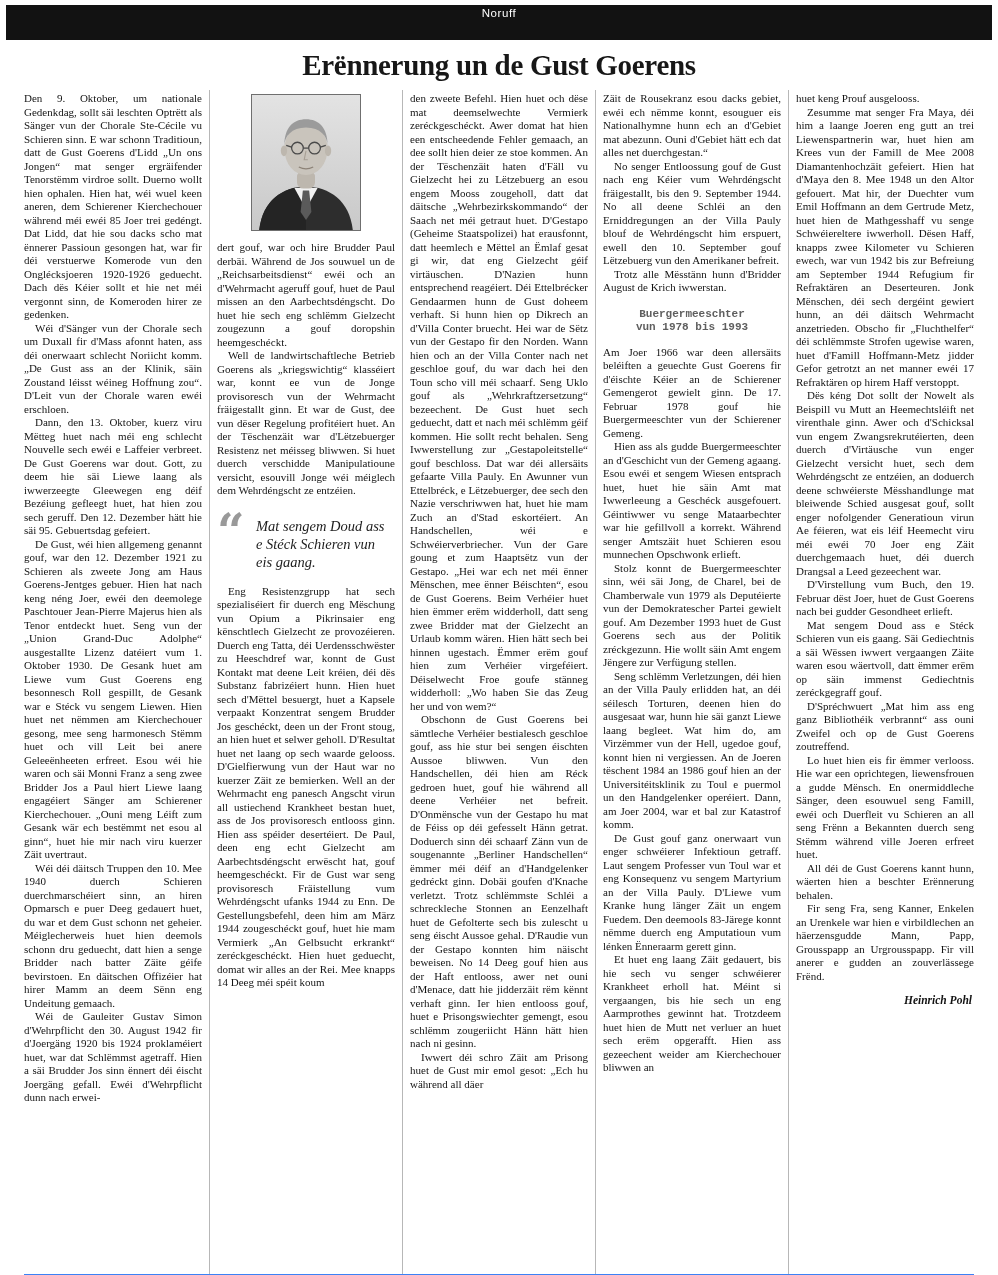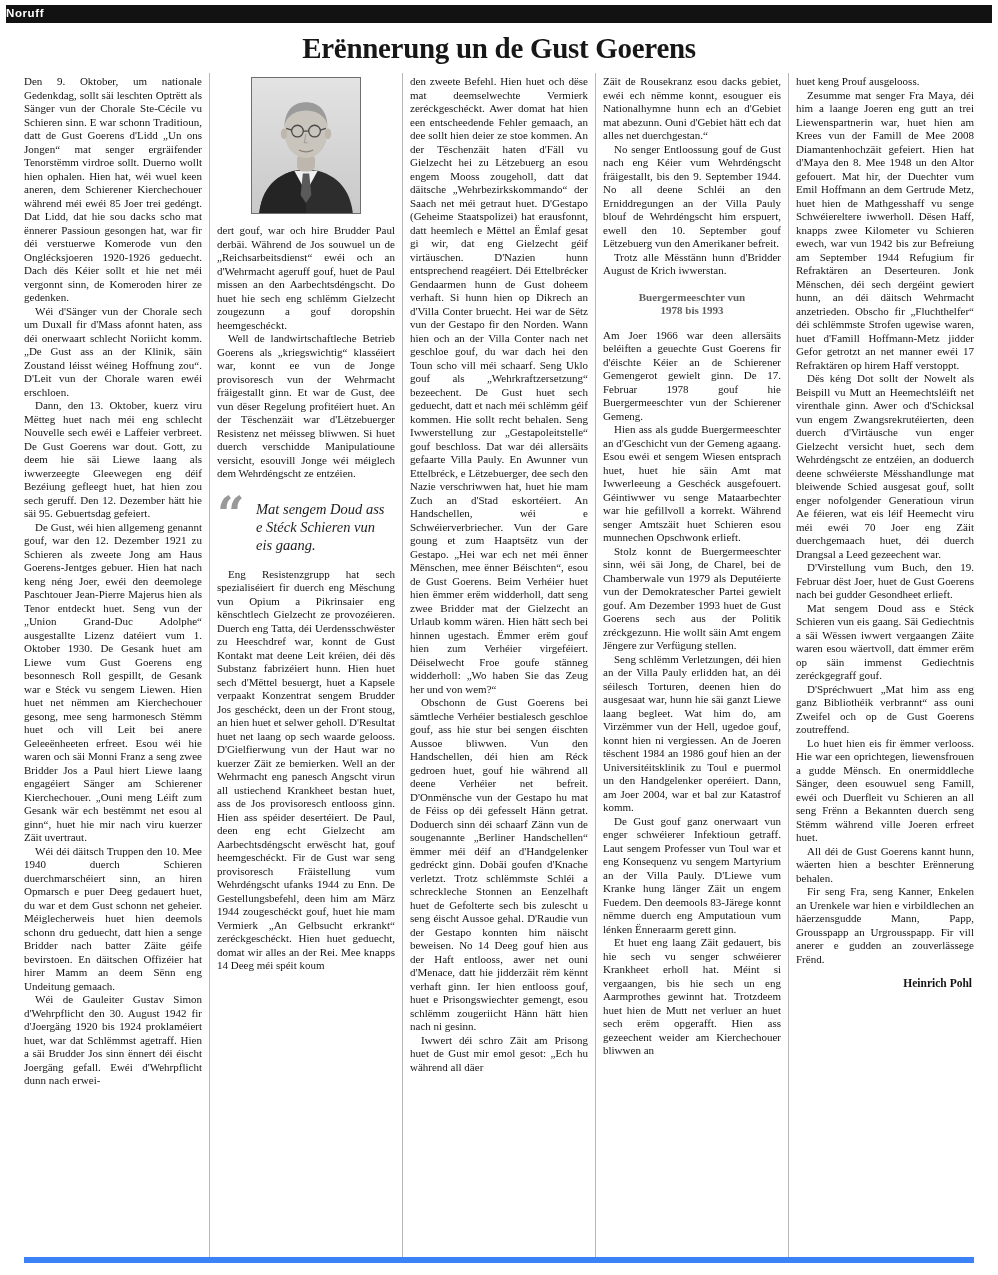--- a/index.html
+++ b/index.html
@@ -5,23 +5,23 @@
   * { margin:0; padding:0; box-sizing:border-box; }
   html,body { background:#ffffff; }
   body {
     width:998px; height:1275px;
     font-family:"Liberation Serif", serif;
     color:#141414;
     overflow:hidden;
   }
   .page { width:998px; height:1275px; padding:5px 6px 8px; position:relative; background:#fff; }
   .section-bar {
-    background:#121212; color:#ffffff; height:18px;
-    text-align:left; font-family:"Liberation Sans", sans-serif;
-    font-weight:bold; font-size:11.5px; line-height:17px; letter-spacing:.6px;
+    background:#121212; color:#ffffff; height:35px;
+    text-align:center; font-family:"Liberation Sans", sans-serif;
+    font-weight:normal; font-size:11.5px; line-height:17px; letter-spacing:.6px;
   }
   .inner { padding:0 18px; }
   .title {
     text-align:center; font-family:Liberation Serif, serif;
     font-size:29px; line-height:33px; font-weight:700; color:#171717;
     letter-spacing:-0.3px; margin:9px 0 8px;
   }
   .columns {
     display:flex; height:1190px;
     border-bottom:6px solid #3b82f6;
@@ -43,27 +43,27 @@
   .pullquote { display:flex; gap:5px; margin:16px 2px 14px 0; }
   .qmark {
     flex:0 0 34px; font-family:"DejaVu Serif", serif; font-weight:bold;
     font-size:48px; line-height:34px; color:#999999; text-align:left;
   }
   .qtext {
     font-style:italic; font-size:14.5px; line-height:18px; color:#1d1d1d;
     padding-top:3px;
   }
   .subheading {
-    font-family:Liberation Serif, serif; font-size:11px; line-height:13.5px;
+    font-family:Liberation Mono, monospace; font-size:11px; line-height:13.5px;
     font-weight:700; color:#5f5f5f; text-align:center;
     max-width:122px; margin:13px auto 11px;
   }
   .author {
     text-align:right; font-size:11.5px; line-height:14px;
-    font-weight:bold; margin-top:10px; padding-right:2px;
+    font-style:italic; font-weight:bold; margin-top:10px; padding-right:2px;
   }
 </style>
 </head>
 <body>
 
 <div class="page">
   <div class="section-bar">
     <span>Noruff</span>
   </div>
   <div class="inner">

